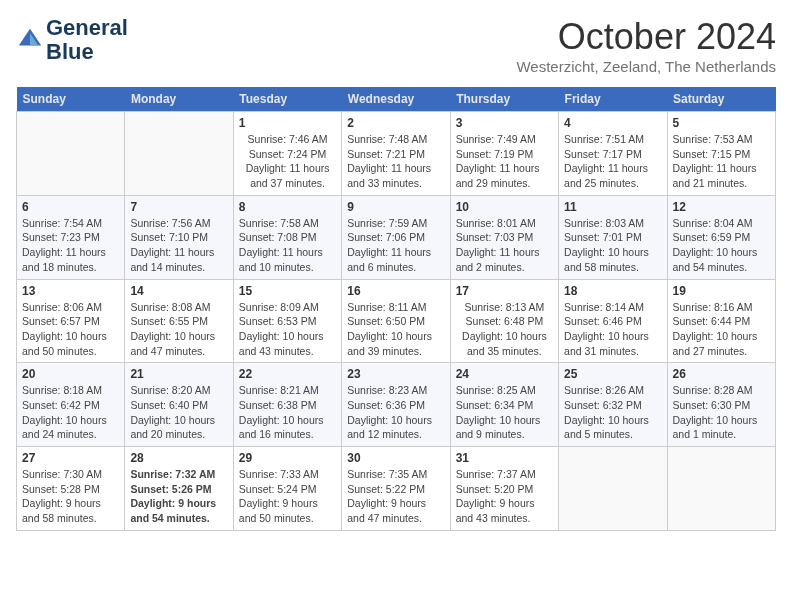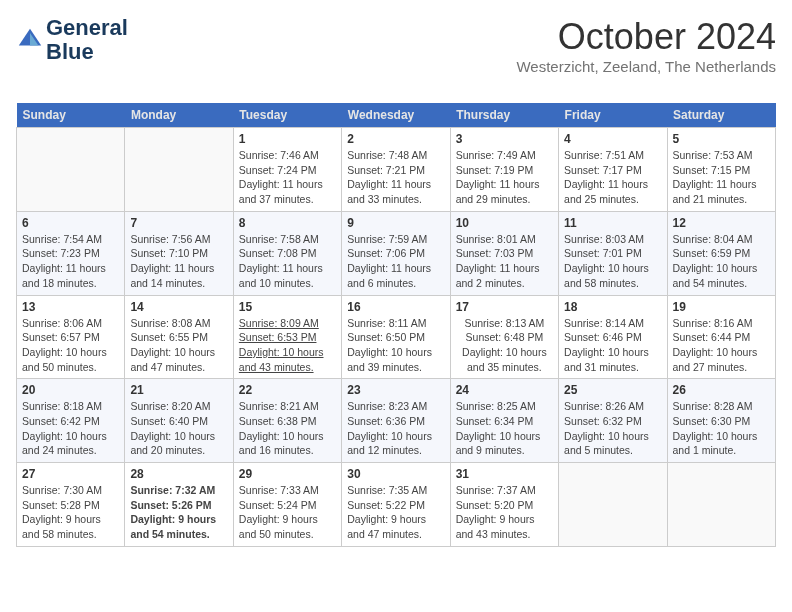--- a/index.html
+++ b/index.html
@@ -7,21 +7,21 @@
       font-family: Arial, sans-serif;
       background: #fff;
       width: 792px;
       min-height: 612px;
       padding: 16px;
     }
     .header {
       display: flex;
       justify-content: space-between;
       align-items: flex-start;
-      margin-bottom: 28px;
+      margin-bottom: 12px;
     }
     .logo {
       display: flex;
       align-items: center;
     }
     .logo-text {
       font-size: 22px;
       font-weight: bold;
       color: #1a3a5c;
       line-height: 1.1;
@@ -119,21 +119,21 @@
         <th>Friday</th>
         <th>Saturday</th>
       </tr>
   </thead>
   <tbody id="calendar-body">
       <tr>
         <td class="empty"></td>
         <td class="empty"></td>
         <td>
           <span class="day-num">1</span>
-          <div class="day-info" style="white-space: pre-line;">Sunrise: 7:46 AM
+          <div class="day-info" style="white-space: pre-line; text-align: center;">Sunrise: 7:46 AM
 Sunset: 7:24 PM
 Daylight: 11 hours
 and 37 minutes.</div>
         </td>
         <td>
           <span class="day-num">2</span>
           <div class="day-info" style="white-space: pre-line;">Sunrise: 7:48 AM
 Sunset: 7:21 PM
 Daylight: 11 hours
 and 33 minutes.</div>
@@ -221,21 +221,21 @@
         </td>
         <td>
           <span class="day-num">14</span>
           <div class="day-info" style="white-space: pre-line;">Sunrise: 8:08 AM
 Sunset: 6:55 PM
 Daylight: 10 hours
 and 47 minutes.</div>
         </td>
         <td>
           <span class="day-num">15</span>
-          <div class="day-info" style="white-space: pre-line; text-decoration: underline;">Sunrise: 8:09 AM
+          <div class="day-info" style="white-space: pre-line;">Sunrise: 8:09 AM
 Sunset: 6:53 PM
 Daylight: 10 hours
 and 43 minutes.</div>
         </td>
         <td>
           <span class="day-num">16</span>
           <div class="day-info" style="white-space: pre-line;">Sunrise: 8:11 AM
 Sunset: 6:50 PM
 Daylight: 10 hours
 and 39 minutes.</div>

